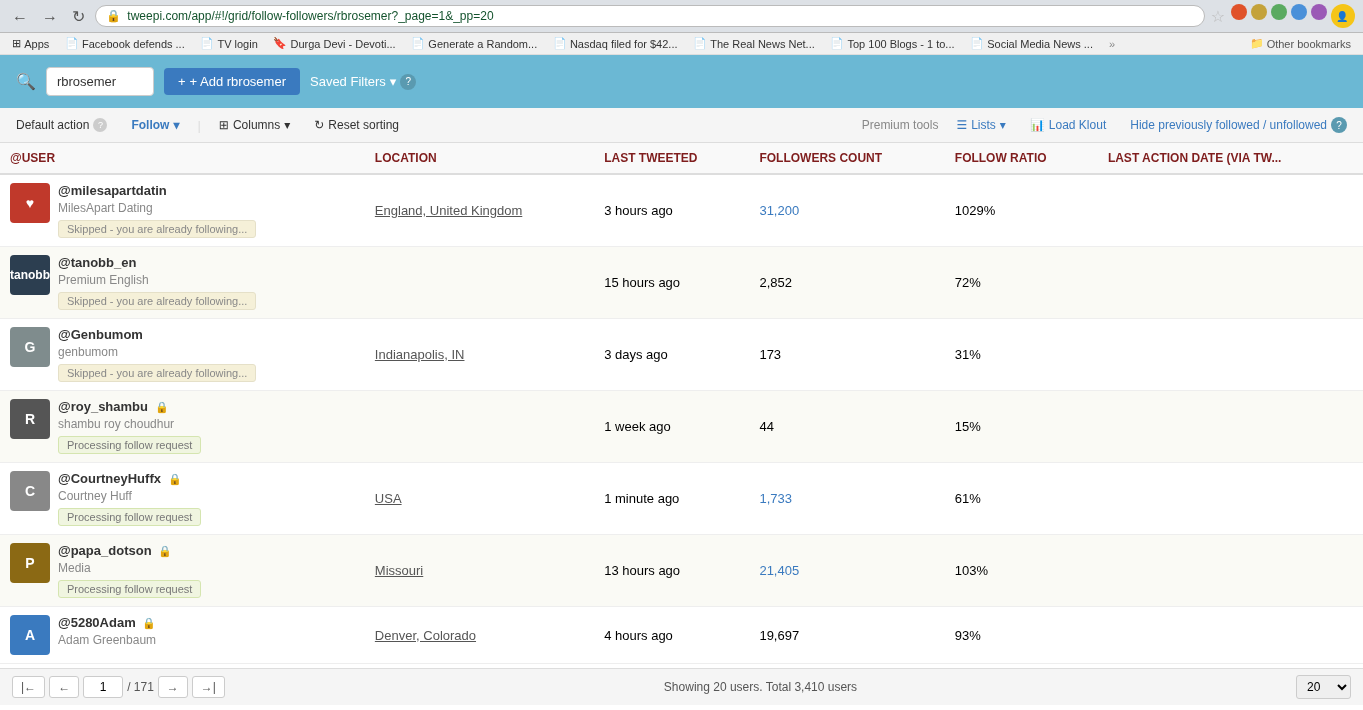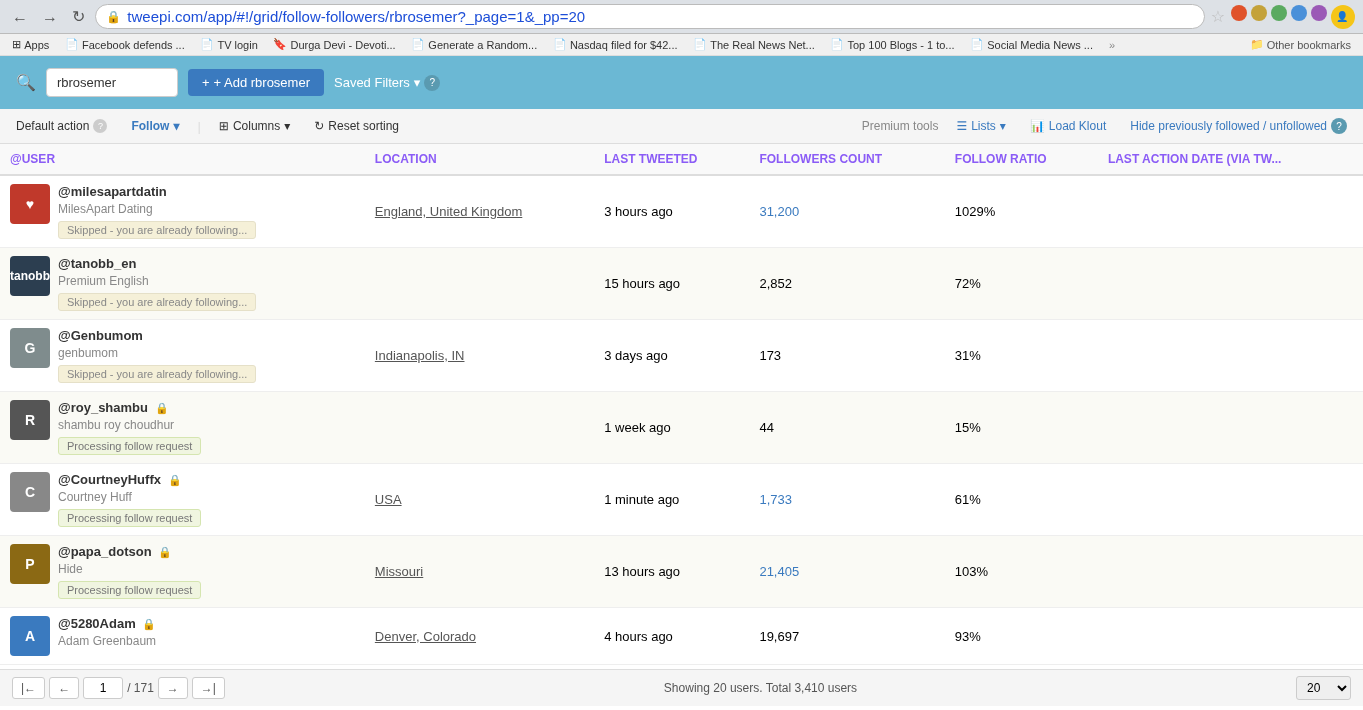--- a/index.html
+++ b/index.html
@@ -2,21 +2,21 @@
 <html><head>
   <meta charset="utf-8">
   <style>
     * { box-sizing: border-box; margin: 0; padding: 0; }
     body { font-family: Arial, sans-serif; font-size: 13px; background: #fff; overflow-x: hidden; }
 
     
     .browser-chrome { background: #dde1e6; padding: 4px 8px; display: flex; align-items: center; gap: 6px; border-bottom: 1px solid #bbb; }
     .nav-btn { background: none; border: none; font-size: 16px; color: #555; cursor: pointer; padding: 2px 4px; }
     .address-bar { flex: 1; background: #fff; border: 1px solid #bbb; border-radius: 20px; padding: 3px 10px; font-size: 12px; color: #333; display: flex; align-items: center; gap: 6px; }
-    .address-bar input { border: none; outline: none; flex: 1; font-size: 15px; color: #1d4ed8; }
+    .address-bar input { border: none; outline: none; flex: 1; font-size: 12px; color: #14532d; }
     .star-btn { background: none; border: none; font-size: 16px; color: #bbb; cursor: pointer; }
     .browser-actions { display: flex; gap: 4px; }
     .circle-btn { width: 16px; height: 16px; border-radius: 50%; border: none; cursor: pointer; }
     .circle-red { background: #e0522a; }
     .circle-orange { background: #c4a23a; }
     .circle-green { background: #5aaa60; }
     .circle-blue { background: #4a90d9; }
     .circle-purple { background: #9b59b6; }
     .profile-btn { width: 24px; height: 24px; border-radius: 50%; background: #f5c518; border: none; cursor: pointer; font-size: 10px; display: flex; align-items: center; justify-content: center; }
 
@@ -26,37 +26,37 @@
     .bookmark-icon { font-size: 11px; }
     .bookmarks-more { margin-left: auto; cursor: pointer; color: #555; }
 
     
     .app-container { display: flex; flex-direction: column; height: calc(710px - 60px); }
 
     
     .filter-bar { background: #6bb8d4; padding: 12px 16px; display: flex; align-items: center; gap: 10px; }
     .filter-input { padding: 6px 10px; border: 1px solid #ccc; border-radius: 4px; font-size: 13px; background: #fff; color: #333; }
     .filter-input-wide { width: 160px; }
-    .filter-input-medium { width: 132px; }
+    .filter-input-medium { width: 108px; }
     .add-criteria-btn { background: #3a7abf; color: #fff; border: none; border-radius: 4px; padding: 6px 14px; font-size: 13px; cursor: pointer; display: flex; align-items: center; gap: 4px; }
     .saved-filters-btn { background: none; border: none; color: #fff; font-size: 13px; cursor: pointer; display: flex; align-items: center; gap: 4px; text-align: center; }
     .help-icon { background: #5a9ab0; color: #fff; border-radius: 50%; width: 16px; height: 16px; font-size: 10px; display: inline-flex; align-items: center; justify-content: center; cursor: pointer; }
 
     
     .toolbar { background: #f5f5f5; padding: 6px 10px; display: flex; align-items: center; gap: 12px; border-bottom: 1px solid #ddd; }
     .toolbar-btn { background: none; border: none; color: #333; font-size: 12px; cursor: pointer; display: flex; align-items: center; gap: 4px; padding: 3px 6px; border-radius: 3px; }
     .toolbar-separator { flex: 1; }
     .toolbar-right { display: flex; align-items: center; gap: 12px; margin-left: auto; }
     .premium-label { color: #888; font-size: 12px; }
     .toolbar-btn-blue { color: #3a7abf; }
 
     
     .data-table { flex: 1; overflow-y: auto; background: #fff; }
     table { width: 100%; border-collapse: collapse; }
-    thead th { background: #f9f9f9; border-bottom: 2px solid #ddd; padding: 8px 10px; text-align: left; font-size: 12px; font-weight: bold; color: #8b5cf6; white-space: nowrap; }
+    thead th { background: #f9f9f9; border-bottom: 2px solid #ddd; padding: 8px 10px; text-align: left; font-size: 12px; font-weight: bold; color: #7f1d1d; white-space: nowrap; }
     tbody tr { border-bottom: 1px solid #eee; }
     tbody tr:nth-child(odd) { background: #fff; }
     tbody tr:nth-child(even) { background: #fafaf5; }
     td { padding: 8px 10px; vertical-align: middle; font-size: 13px; }
 
     .user-cell { display: flex; align-items: flex-start; gap: 8px; }
     .avatar { width: 40px; height: 40px; border-radius: 4px; overflow: hidden; flex-shrink: 0; }
     .avatar-placeholder { width: 40px; height: 40px; border-radius: 4px; display: flex; align-items: center; justify-content: center; font-size: 10px; font-weight: bold; }
     .user-info { display: flex; flex-direction: column; gap: 3px; }
     .user-handle { font-weight: bold; color: #333; font-size: 13px; }
@@ -298,21 +298,21 @@
             <td style="color: rgb(58, 122, 191); cursor: pointer;">1,733</td>
             <td>61%</td>
             <td></td>
           </tr>
           <tr>
             <td>
               <div class="user-cell">
                 <div class="avatar avatar-placeholder" style="background: rgb(139, 105, 20); color: rgb(255, 255, 255); display: flex; align-items: center; justify-content: center; font-size: 14px; font-weight: bold;">P</div>
                 <div class="user-info">
                   <span class="user-handle" style="cursor: pointer;">@papa_dotson<span class="private-icon"> 🔒</span></span>
-                  <span class="user-name">Hide</span>
+                  <span class="user-name">Media</span>
                   <span class="status-badge status-processing">Processing follow request</span>
                 </div>
               </div>
             </td>
             <td class="location-cell">Missouri</td>
             <td>13 hours ago</td>
             <td style="color: rgb(58, 122, 191); cursor: pointer;">21,405</td>
             <td>103%</td>
             <td></td>
           </tr>

